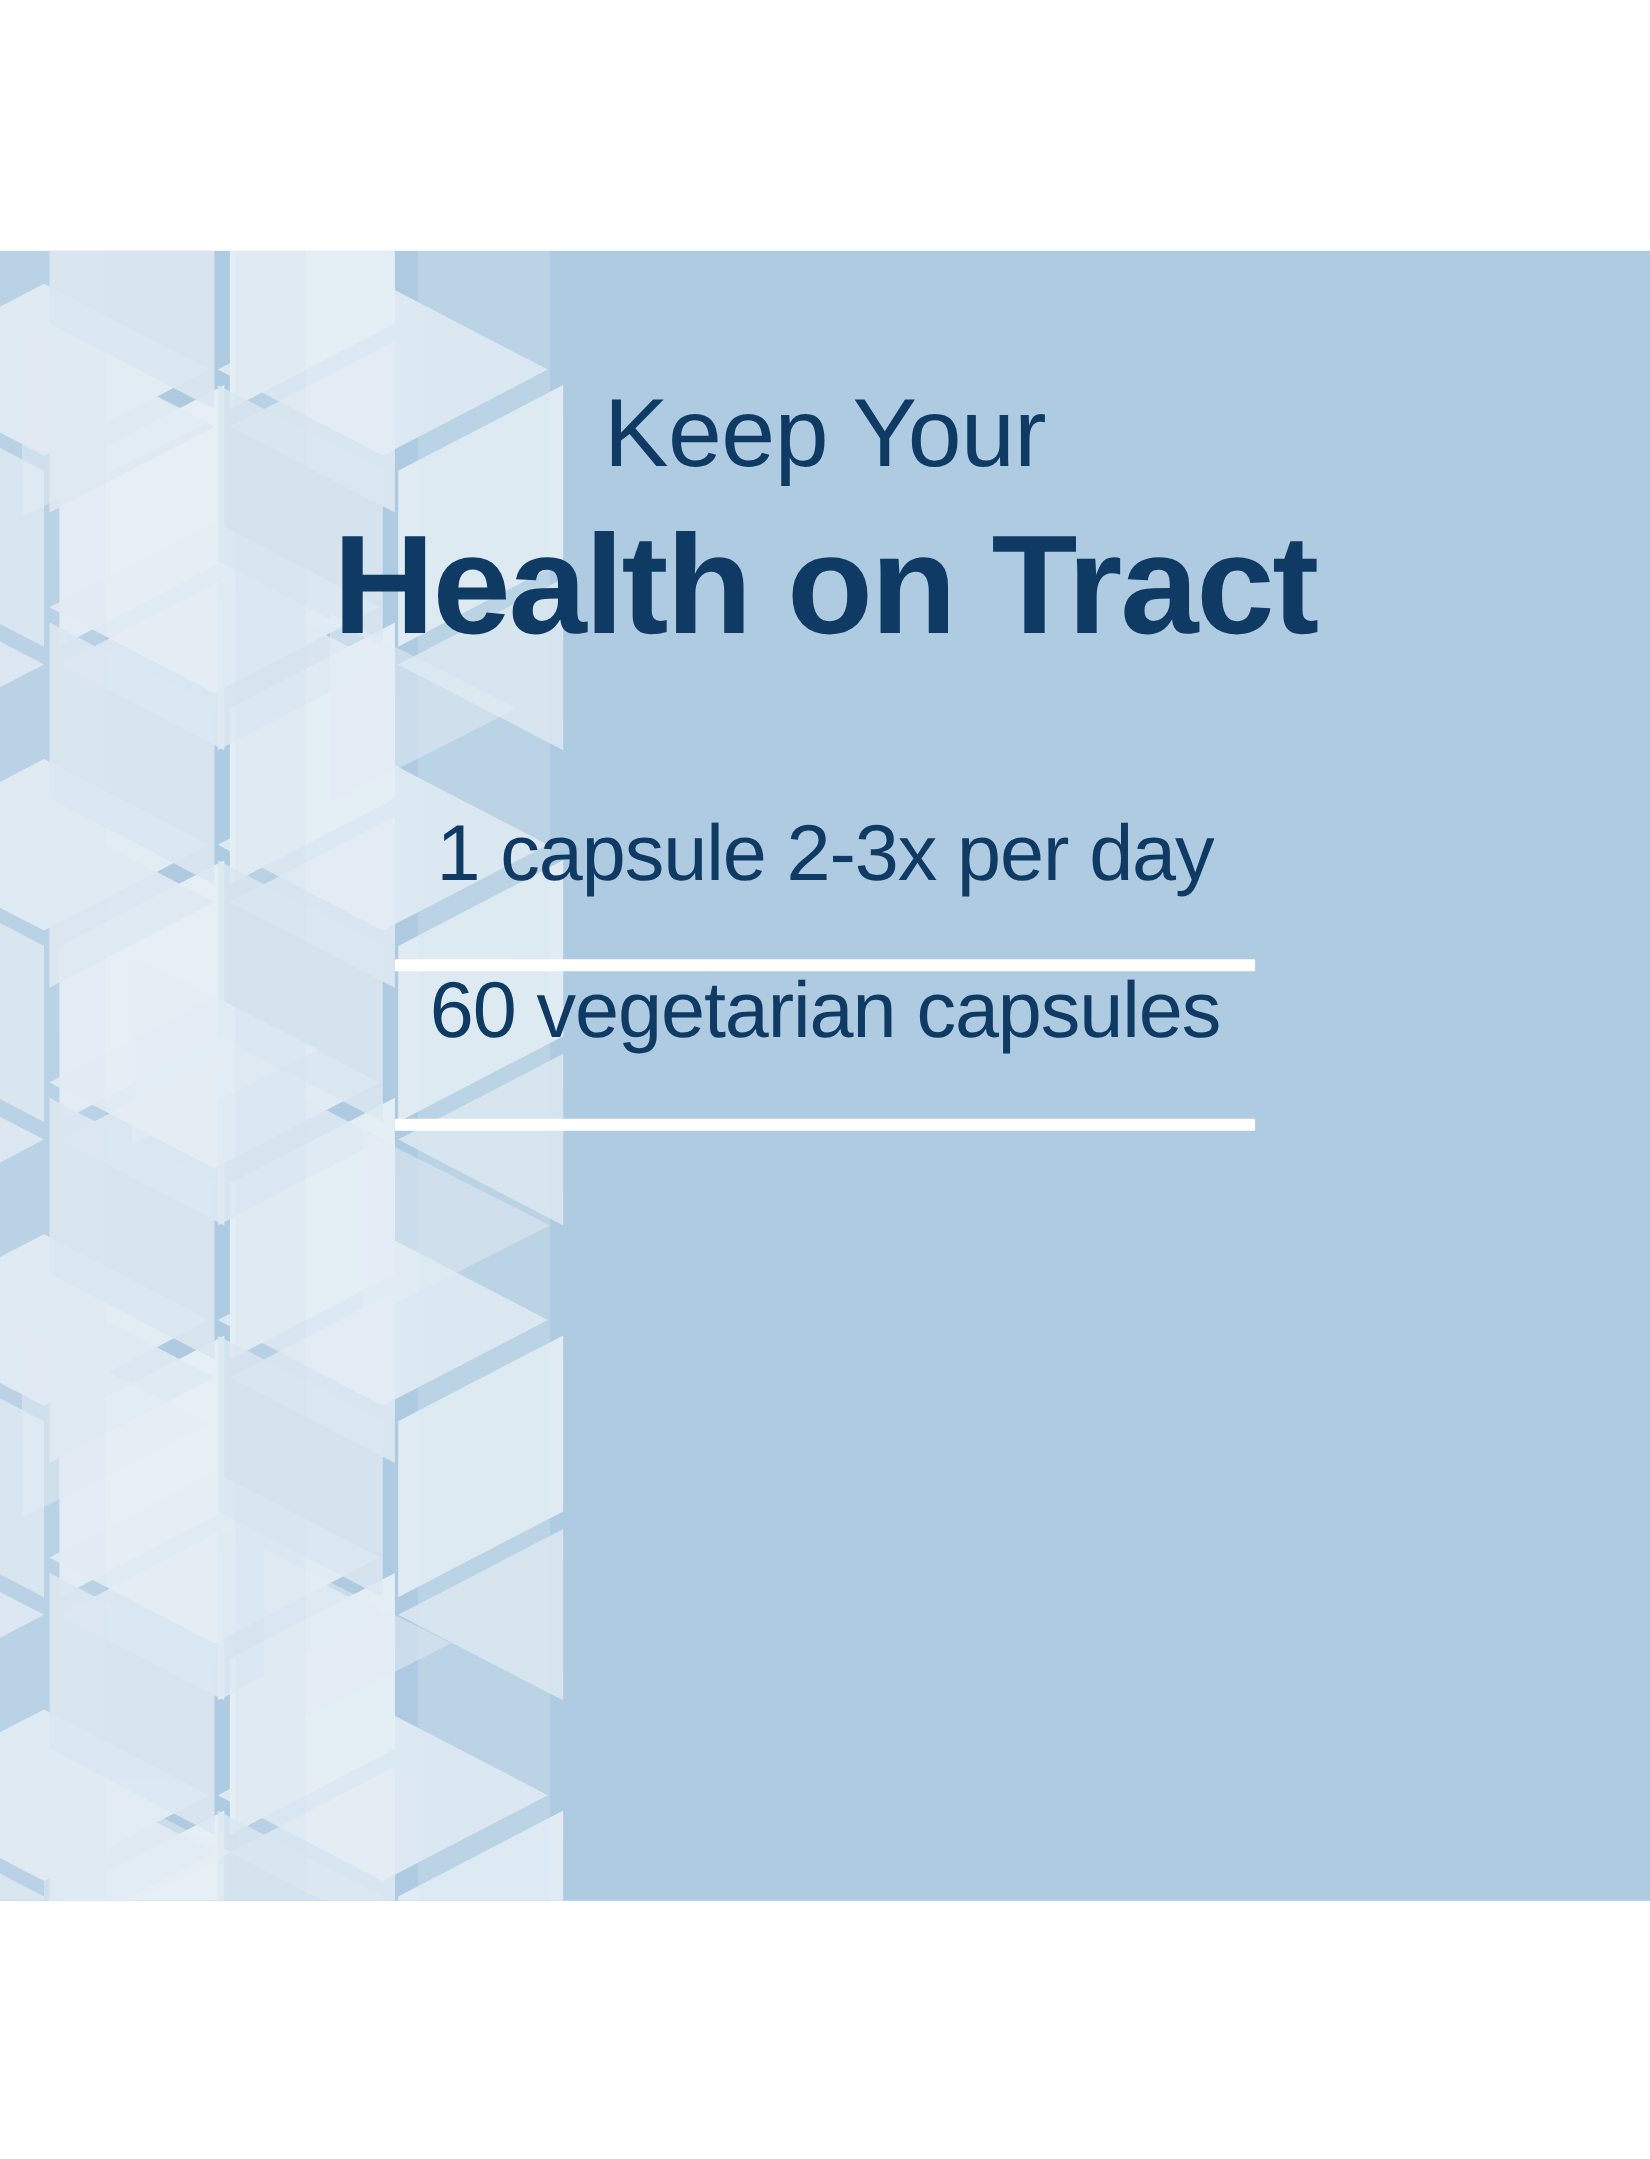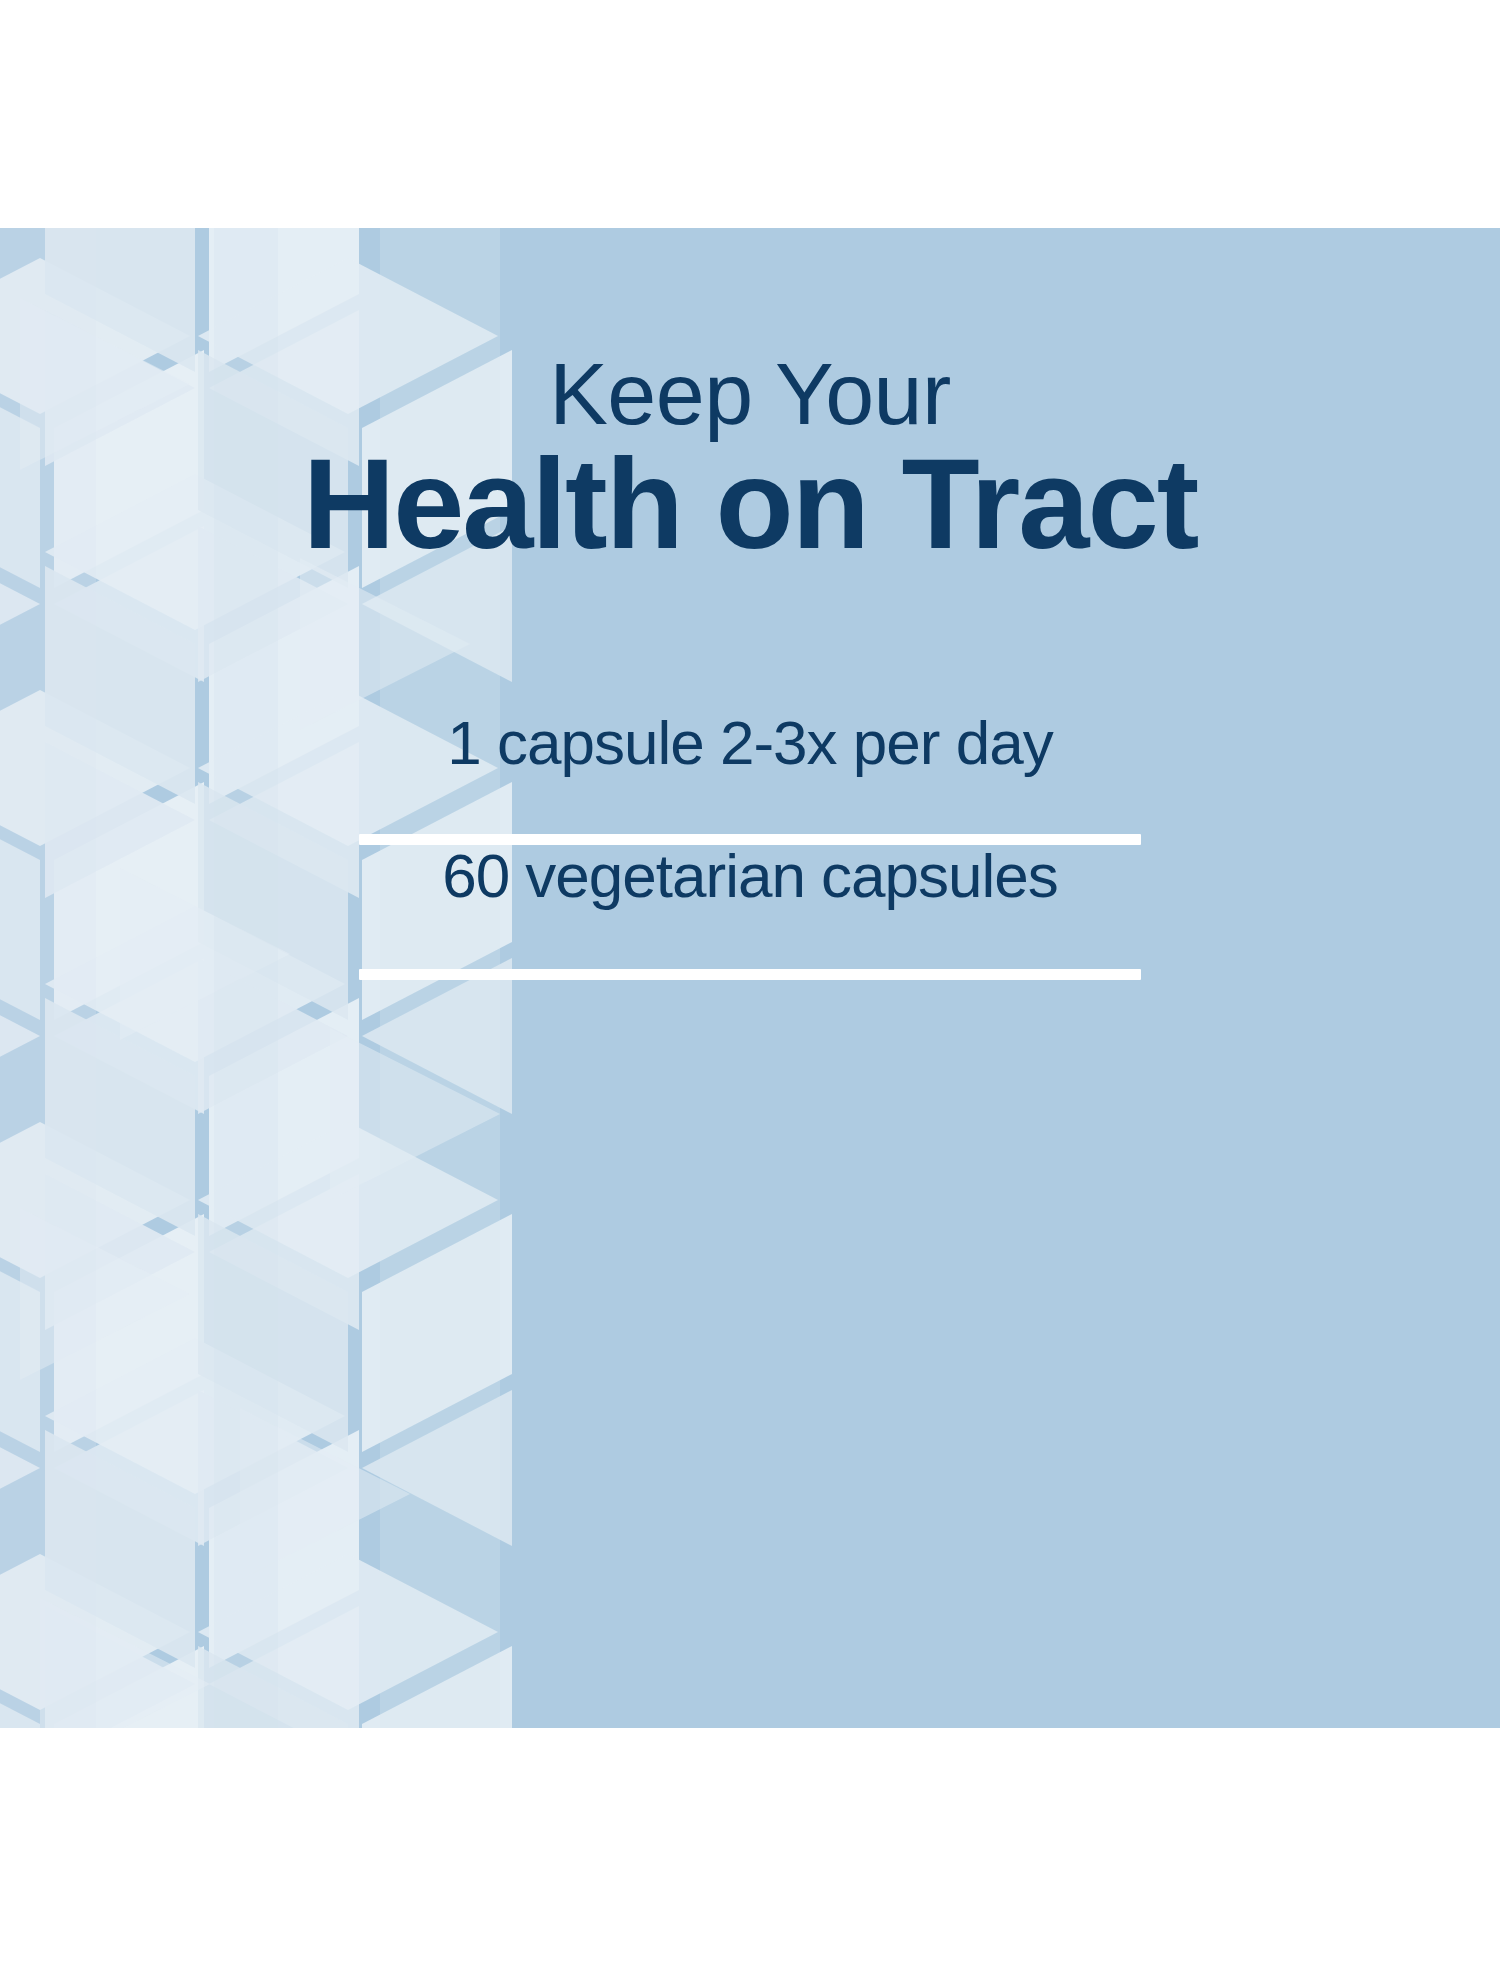--- a/index.html
+++ b/index.html
@@ -63,31 +63,31 @@
     font-size: 88px;
     line-height: 1.0;
     font-weight: 400;
     color: #0e3a63;
     letter-spacing: -0.5px;
     text-align: center;
     font-stretch: condensed;
   }
 
   .headline {
-    margin-top: 2px;
+    margin-top: 30px;
     font-size: 128px;
     line-height: 1.0;
     font-weight: 700;
     color: #0e3a63;
     letter-spacing: -2px;
     text-align: center;
   }
 
   .fact {
-    font-size: 62px;
+    font-size: 72px;
     line-height: 1.0;
     font-weight: 400;
     color: #0e3a63;
     letter-spacing: -1px;
     text-align: center;
   }
   .fact-1 { margin-top: 144px; }
   .fact-2 { }
   .fact-3 { margin-top: 110px; }
 

